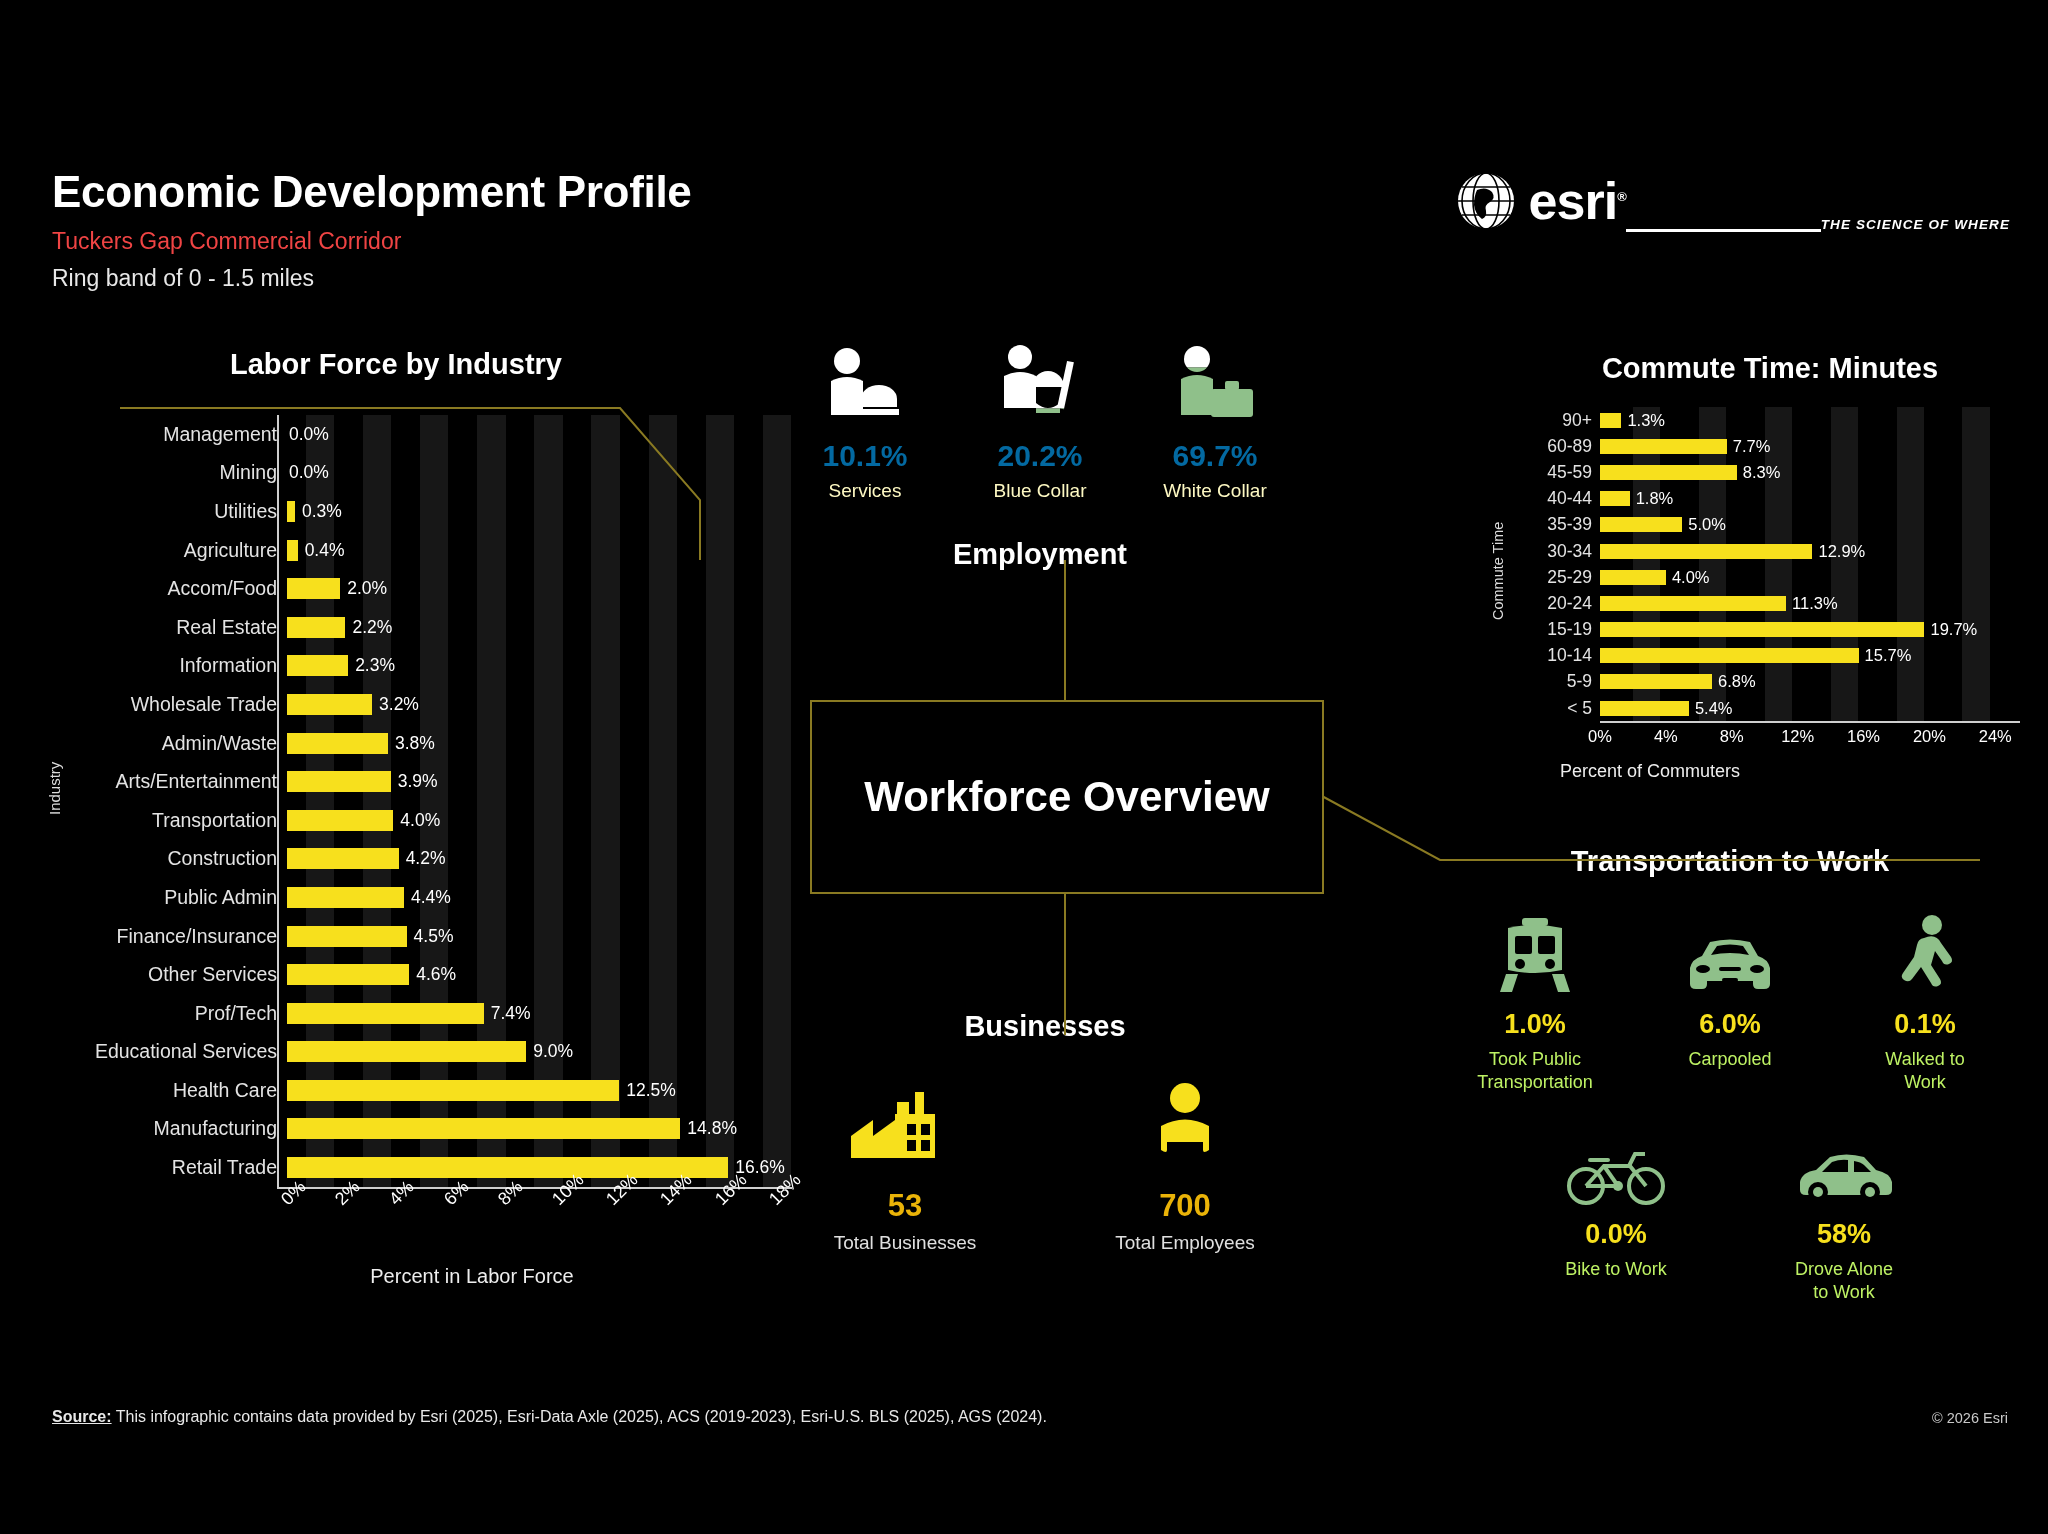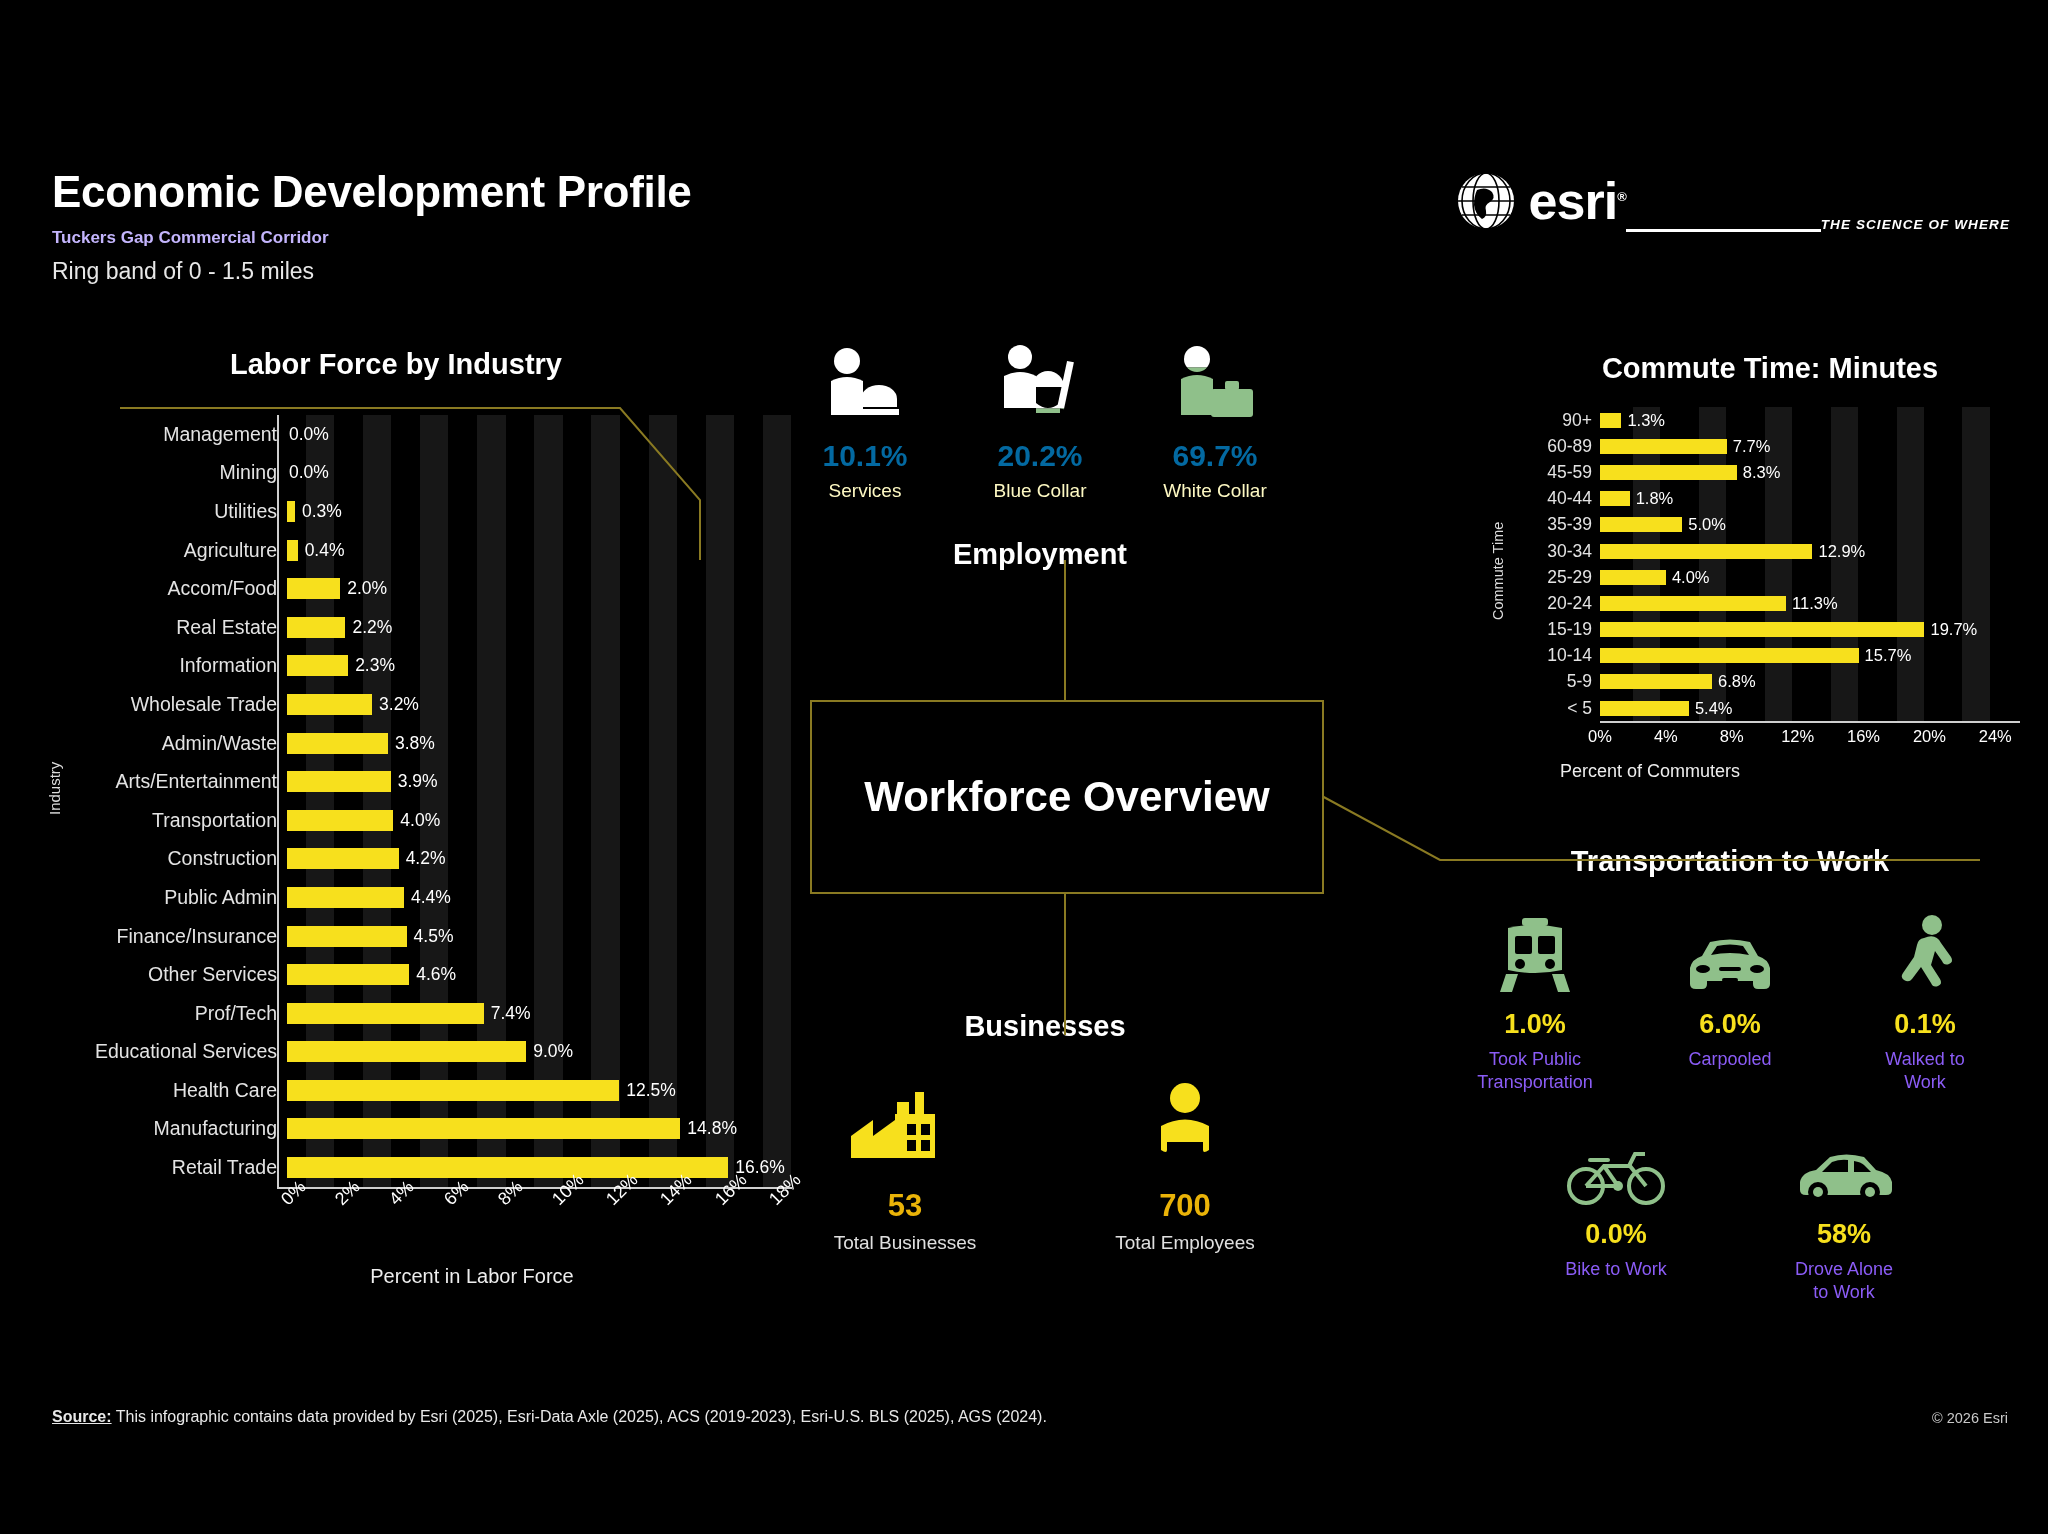--- a/index.html
+++ b/index.html
@@ -2,21 +2,21 @@
 <html><head>
 <meta charset="utf-8">
 <style>
   html,body{margin:0;padding:0;background:#000;}
   body{width:2048px;height:1534px;overflow:hidden;font-family:"Liberation Sans",sans-serif;color:#fff;}
   #page{position:relative;width:2048px;height:1534px;background:#000;}
 
   
   .hdr{position:absolute;left:52px;top:168px;}
   .hdr-title{font-size:44px;font-weight:bold;letter-spacing:-0.3px;color:#fff;line-height:1.1;}
-  .hdr-sub{font-size:17px;color:#c4b5fd;margin-top:12px;font-weight:700;}
+  .hdr-sub{font-size:23px;color:#ef4444;margin-top:12px;font-weight:400;}
   .hdr-sub2{font-size:23px;color:#e8e8e8;margin-top:10px;font-weight:400;}
 
   .logo{position:absolute;right:38px;top:170px;display:flex;flex-direction:row;align-items:flex-end;}
   .logo-row{display:flex;align-items:center;gap:12px;}
   .logo-word{font-size:52px;font-weight:bold;color:#fff;letter-spacing:-1px;line-height:1;}
   .logo-reg{font-size:13px;vertical-align:super;}
   .logo-rule{width:195px;height:3px;background:#fff;margin-top:7px;}
   .logo-tag{font-size:13.5px;font-weight:bold;font-style:italic;letter-spacing:1.1px;color:#fff;margin-top:6px;}
 
   
@@ -77,21 +77,21 @@
   .cm-xlabel{text-align:left;font-size:18px;color:#eee;margin-top:10px;margin-left:40px;}
   .cm-ylabel{position:absolute;left:1490px;top:620px;font-size:14.5px;color:#ddd;transform:rotate(-90deg);transform-origin:left top;}
 
   
   #transport{position:absolute;left:1460px;top:845px;width:540px;}
   .tr-row{display:flex;justify-content:space-between;margin-top:40px;}
   .tr-row2{display:flex;justify-content:center;gap:78px;margin-top:34px;}
   .tr-item{width:150px;text-align:center;}
   .tr-icon{height:78px;display:flex;align-items:flex-end;justify-content:center;}
   .tr-pct{font-size:27px;font-weight:bold;color:#F7E01D;margin-top:13px;}
-  .tr-lbl{font-size:18px;color:#8b5cf6;margin-top:8px;line-height:1.28;}
+  .tr-lbl{font-size:18px;color:#bef264;margin-top:8px;line-height:1.28;}
 
   
   #footer{position:absolute;left:52px;bottom:108px;font-size:16px;color:#e8e8e8;}
   #footer b{text-decoration:underline;}
   #copyright{position:absolute;right:40px;bottom:108px;font-size:14.5px;color:#c8c8c8;}
 
   svg.conn{position:absolute;left:0;top:0;width:2048px;height:1534px;pointer-events:none;z-index:1;}
 </style>
 </head>
 <body>

